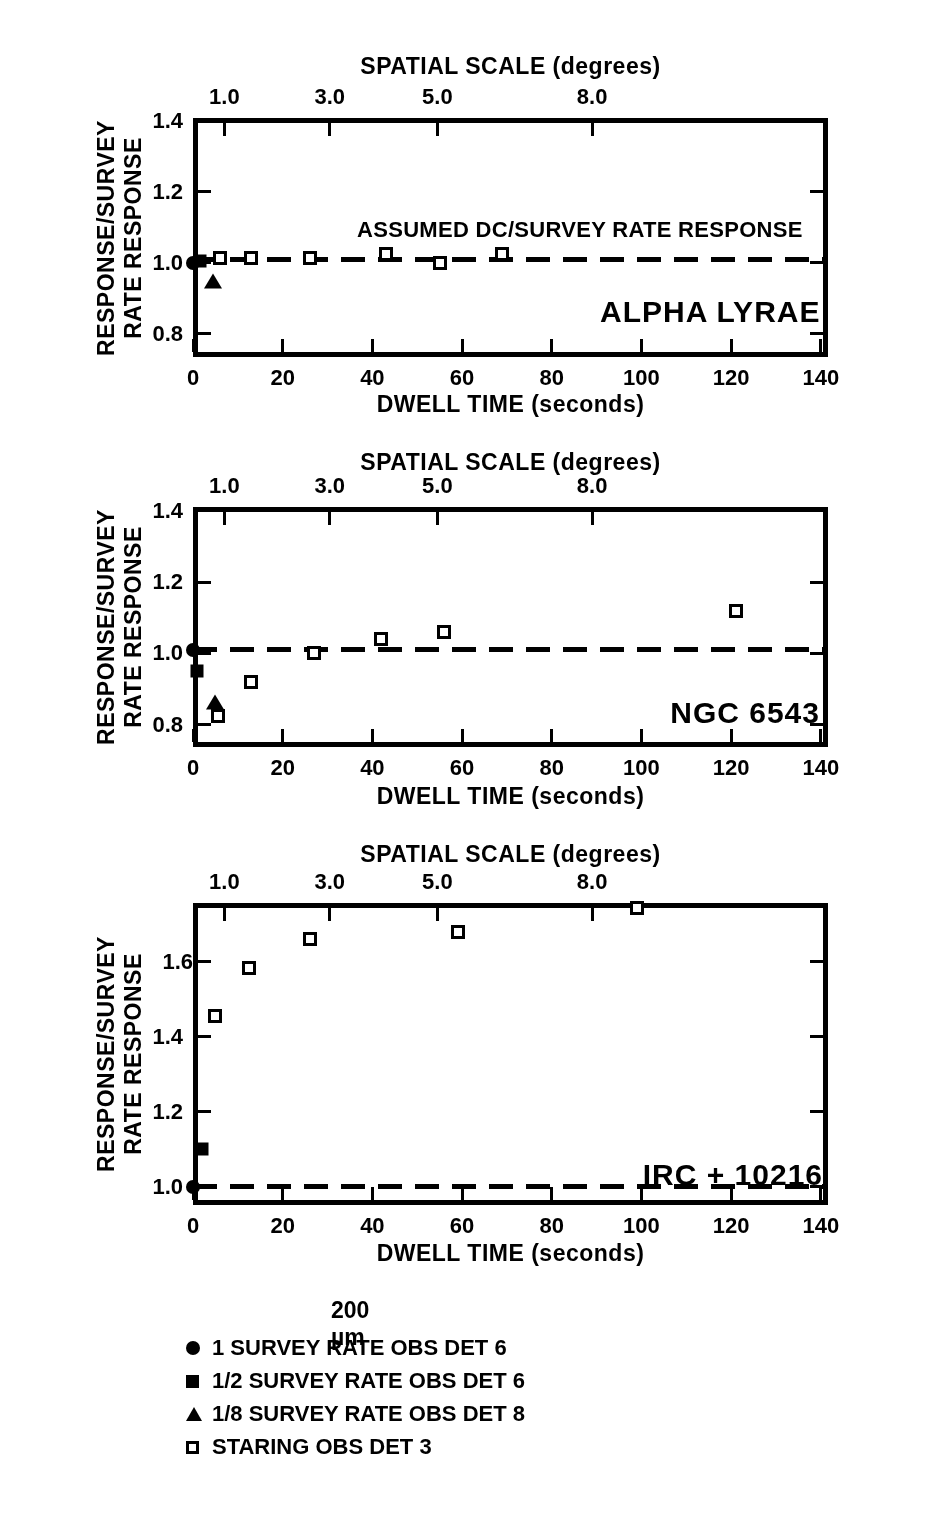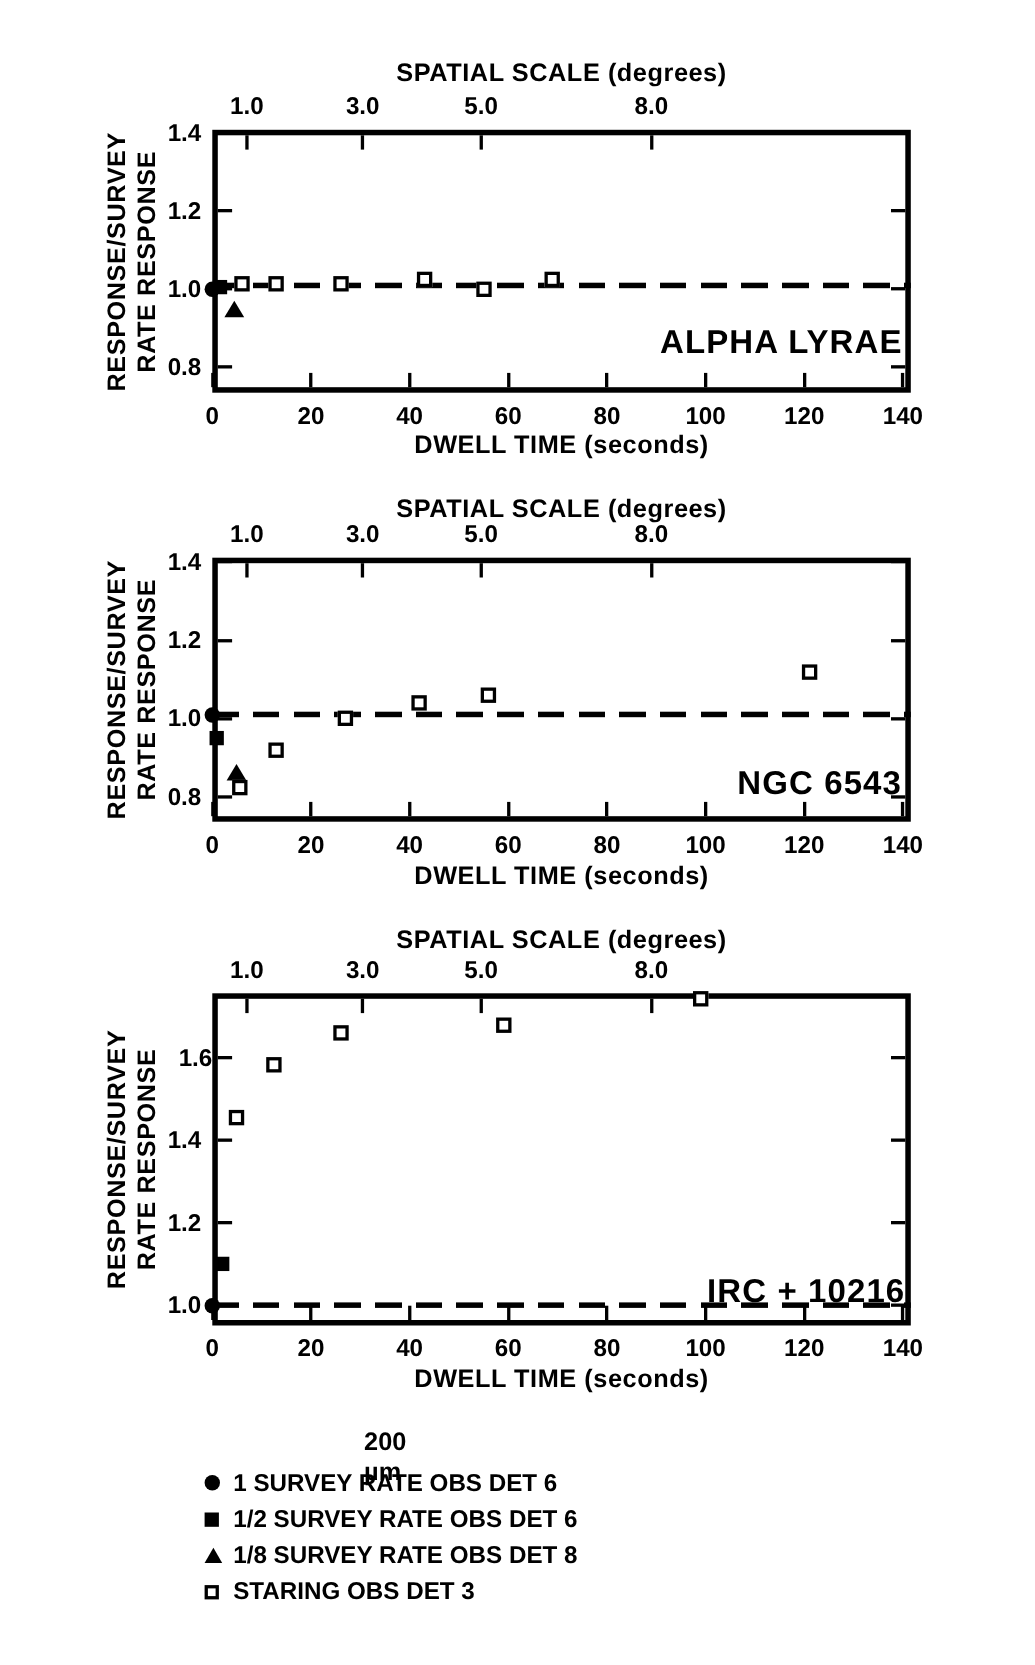--- a/index.html
+++ b/index.html
@@ -89,20 +89,21 @@
 
 <div class="page">
 
   <div class="panel" id="panel-0">
     <div class="top-title">SPATIAL SCALE (degrees)</div>
     <div class="y-label">
       <div>RESPONSE/SURVEY</div>
       <div>RATE RESPONSE</div>
     </div>
     <div class="plot"></div>
+    <div class="annotation">ASSUMED DC/SURVEY RATE RESPONSE</div>
     <div class="panel-title">ALPHA LYRAE</div>
     <div class="x-title">DWELL TIME (seconds)</div>
   <div class="dash-line" style="left: 193px; width: 635px; top: 256.84px;"></div>
       <div class="tick" style="left: 191.5px; top: 339px; width: 3px; height: 13px;"></div>
       <div class="tick-label xt" style="left: 163px; top: 365px;">0</div>
       <div class="tick" style="left: 281.189px; top: 339px; width: 3px; height: 13px;"></div>
       <div class="tick-label xt" style="left: 252.689px; top: 365px;">20</div>
       <div class="tick" style="left: 370.879px; top: 339px; width: 3px; height: 13px;"></div>
       <div class="tick-label xt" style="left: 342.379px; top: 365px;">40</div>
       <div class="tick" style="left: 460.568px; top: 339px; width: 3px; height: 13px;"></div>

